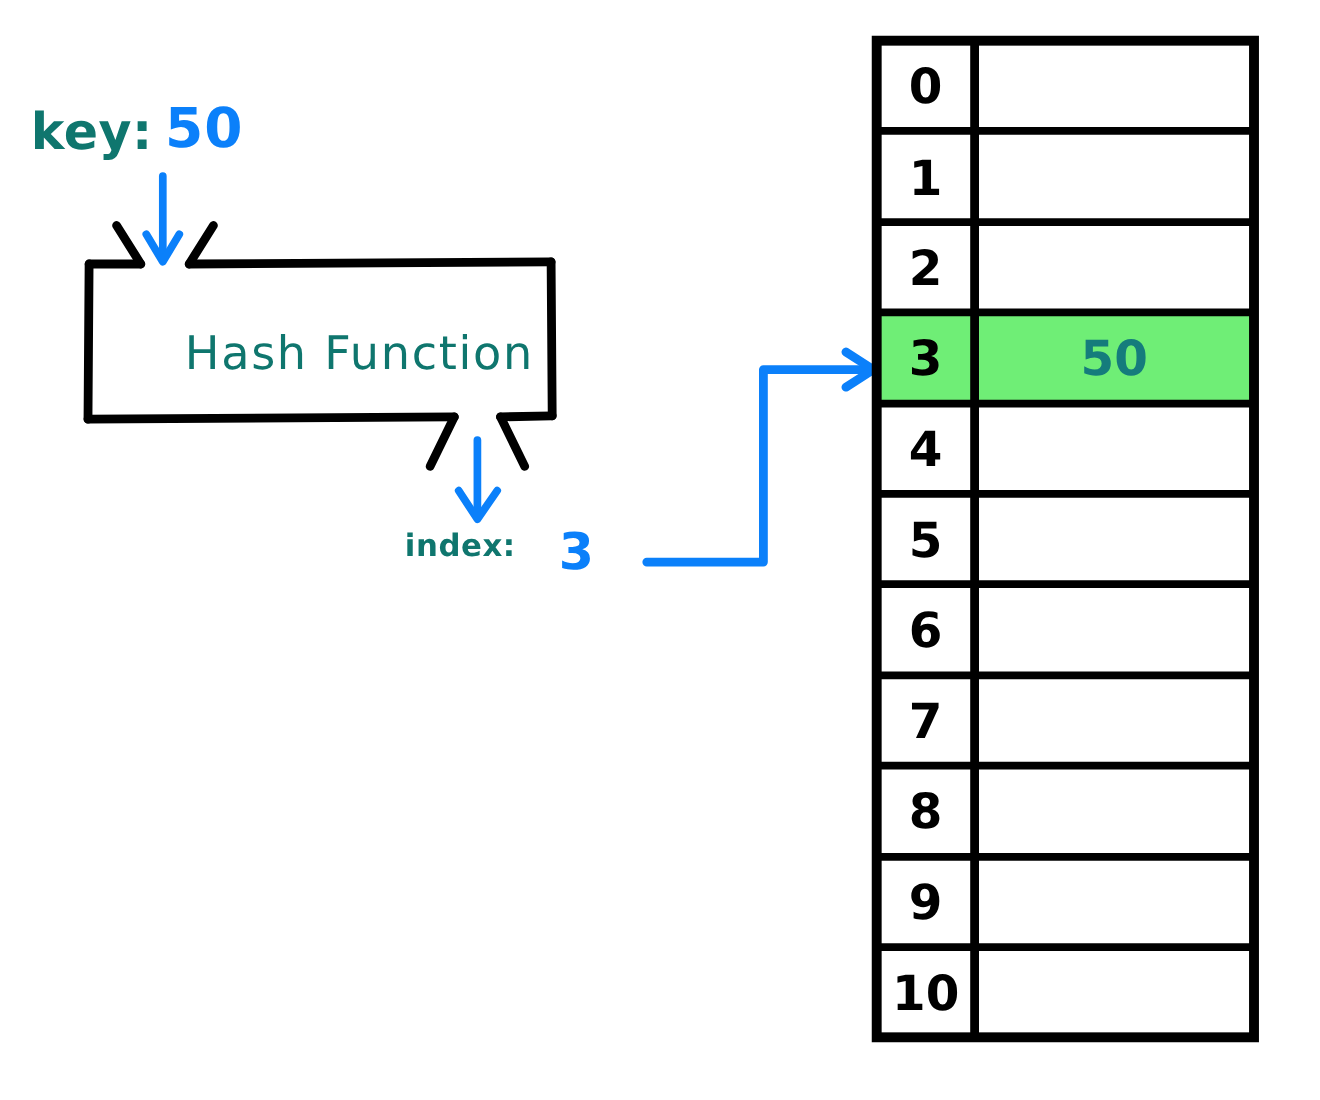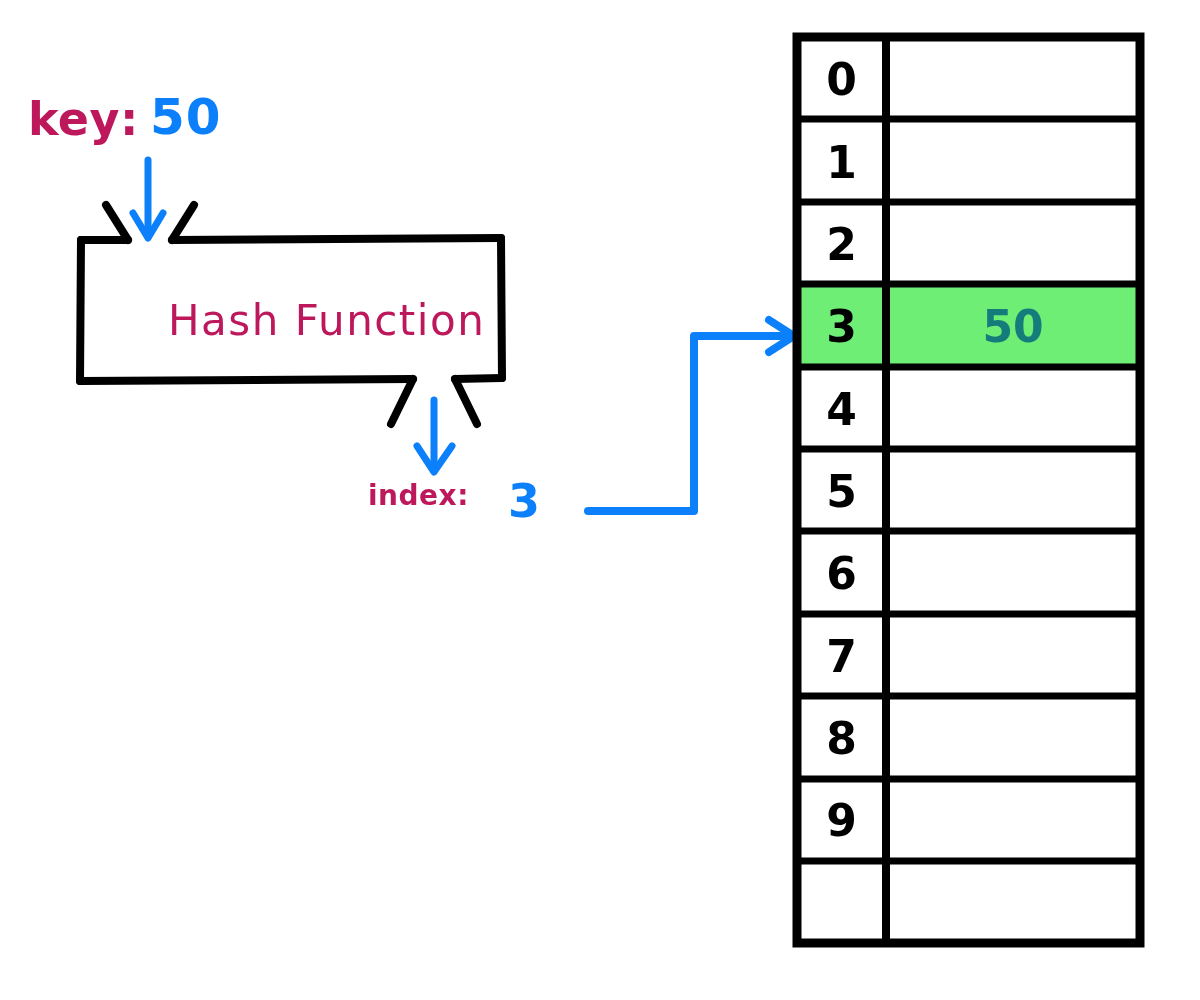--- a/index.html
+++ b/index.html
@@ -12,21 +12,21 @@
   #canvas{position:absolute;inset:0;width:1200px;height:1000px;}
 
   
   .lbl{
     position:absolute;
     font-family:"DejaVu Sans", sans-serif;
     white-space:nowrap;
     line-height:1;
     user-select:none;
   }
-  .ink-black{color:#be185d;}
+  .ink-black{color:#0f766e;}
   .ink-blue{color:#0B80FA;}
 
   
   #key-label{left:28px;top:96px;font-size:46px;font-weight:700;letter-spacing:.5px;}
   #key-value{left:150px;top:92px;font-size:50px;font-weight:700;letter-spacing:1px;}
 
   
   #hash-fn-text{
     left:168px;top:285px;font-size:42px;font-weight:400;letter-spacing:1.5px;margin-top:15px;
   }
@@ -160,13 +160,17 @@
       <div class="cell-val" style="top: 17.1818px; color: rgb(0, 0, 0);"></div>
     </div>
     <div class="row-text" style="top: 658.909px; height: 82.3636px;">
       <div class="cell-idx" style="top: 17.1818px;">8</div>
       <div class="cell-val" style="top: 17.1818px; color: rgb(0, 0, 0);"></div>
     </div>
     <div class="row-text" style="top: 741.273px; height: 82.3636px;">
       <div class="cell-idx" style="top: 17.1818px;">9</div>
       <div class="cell-val" style="top: 17.1818px; color: rgb(0, 0, 0);"></div>
     </div>
+    <div class="row-text" style="top: 823.636px; height: 82.3636px;">
+      <div class="cell-idx" style="top: 17.1818px;">10</div>
+      <div class="cell-val" style="top: 17.1818px; color: rgb(0, 0, 0);"></div>
+    </div>
   </div>
 
 </body></html>

